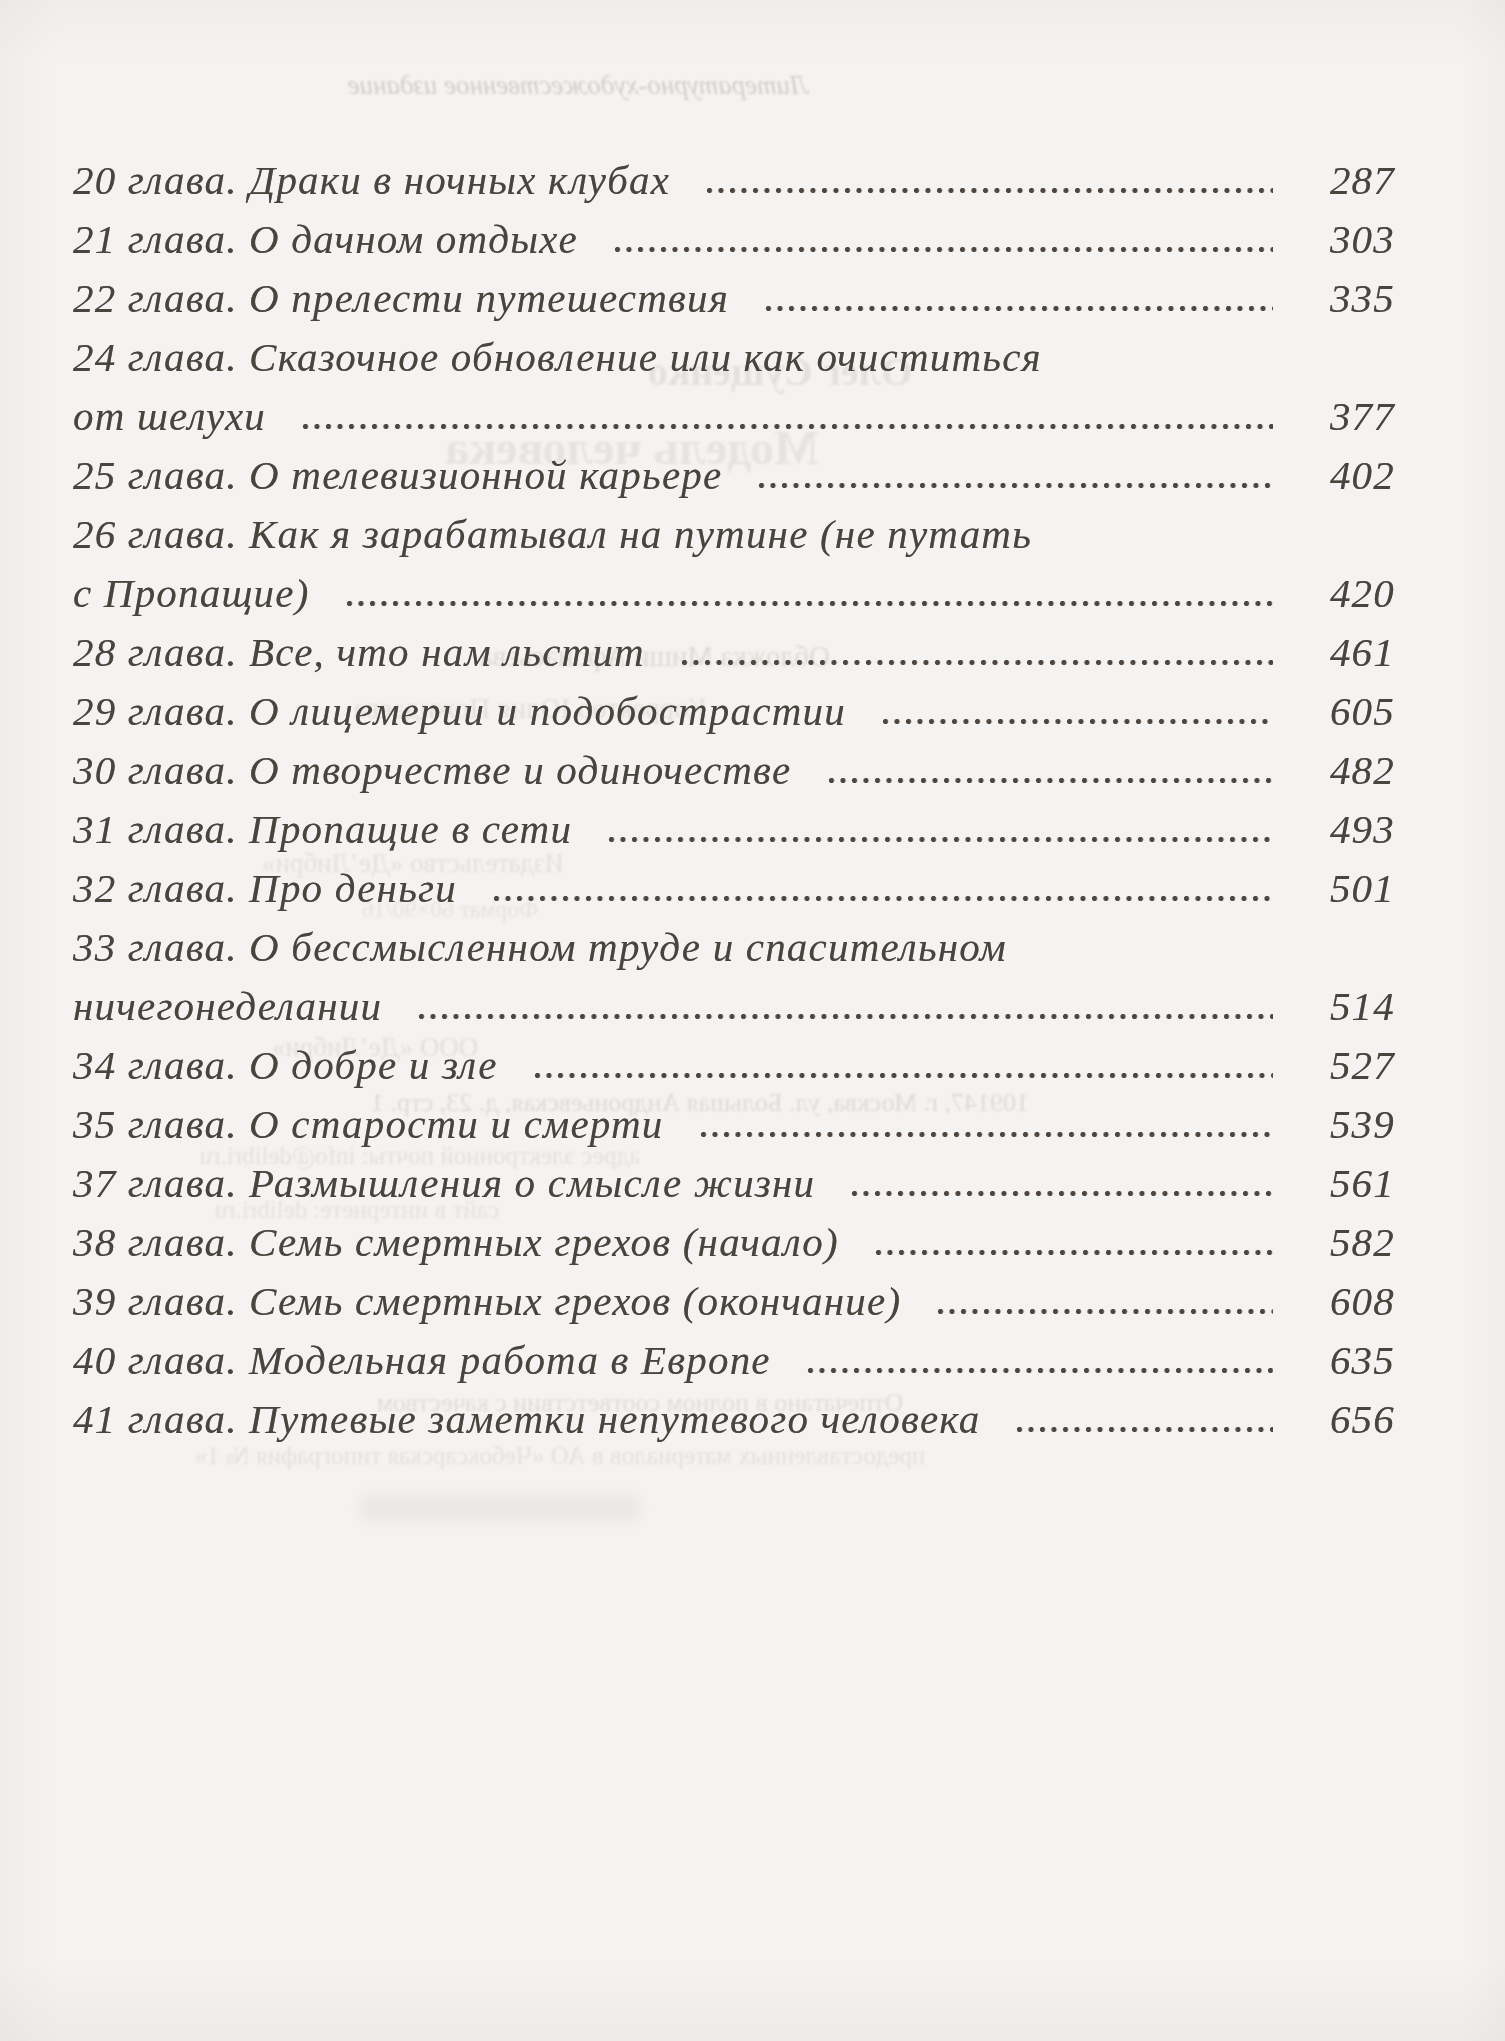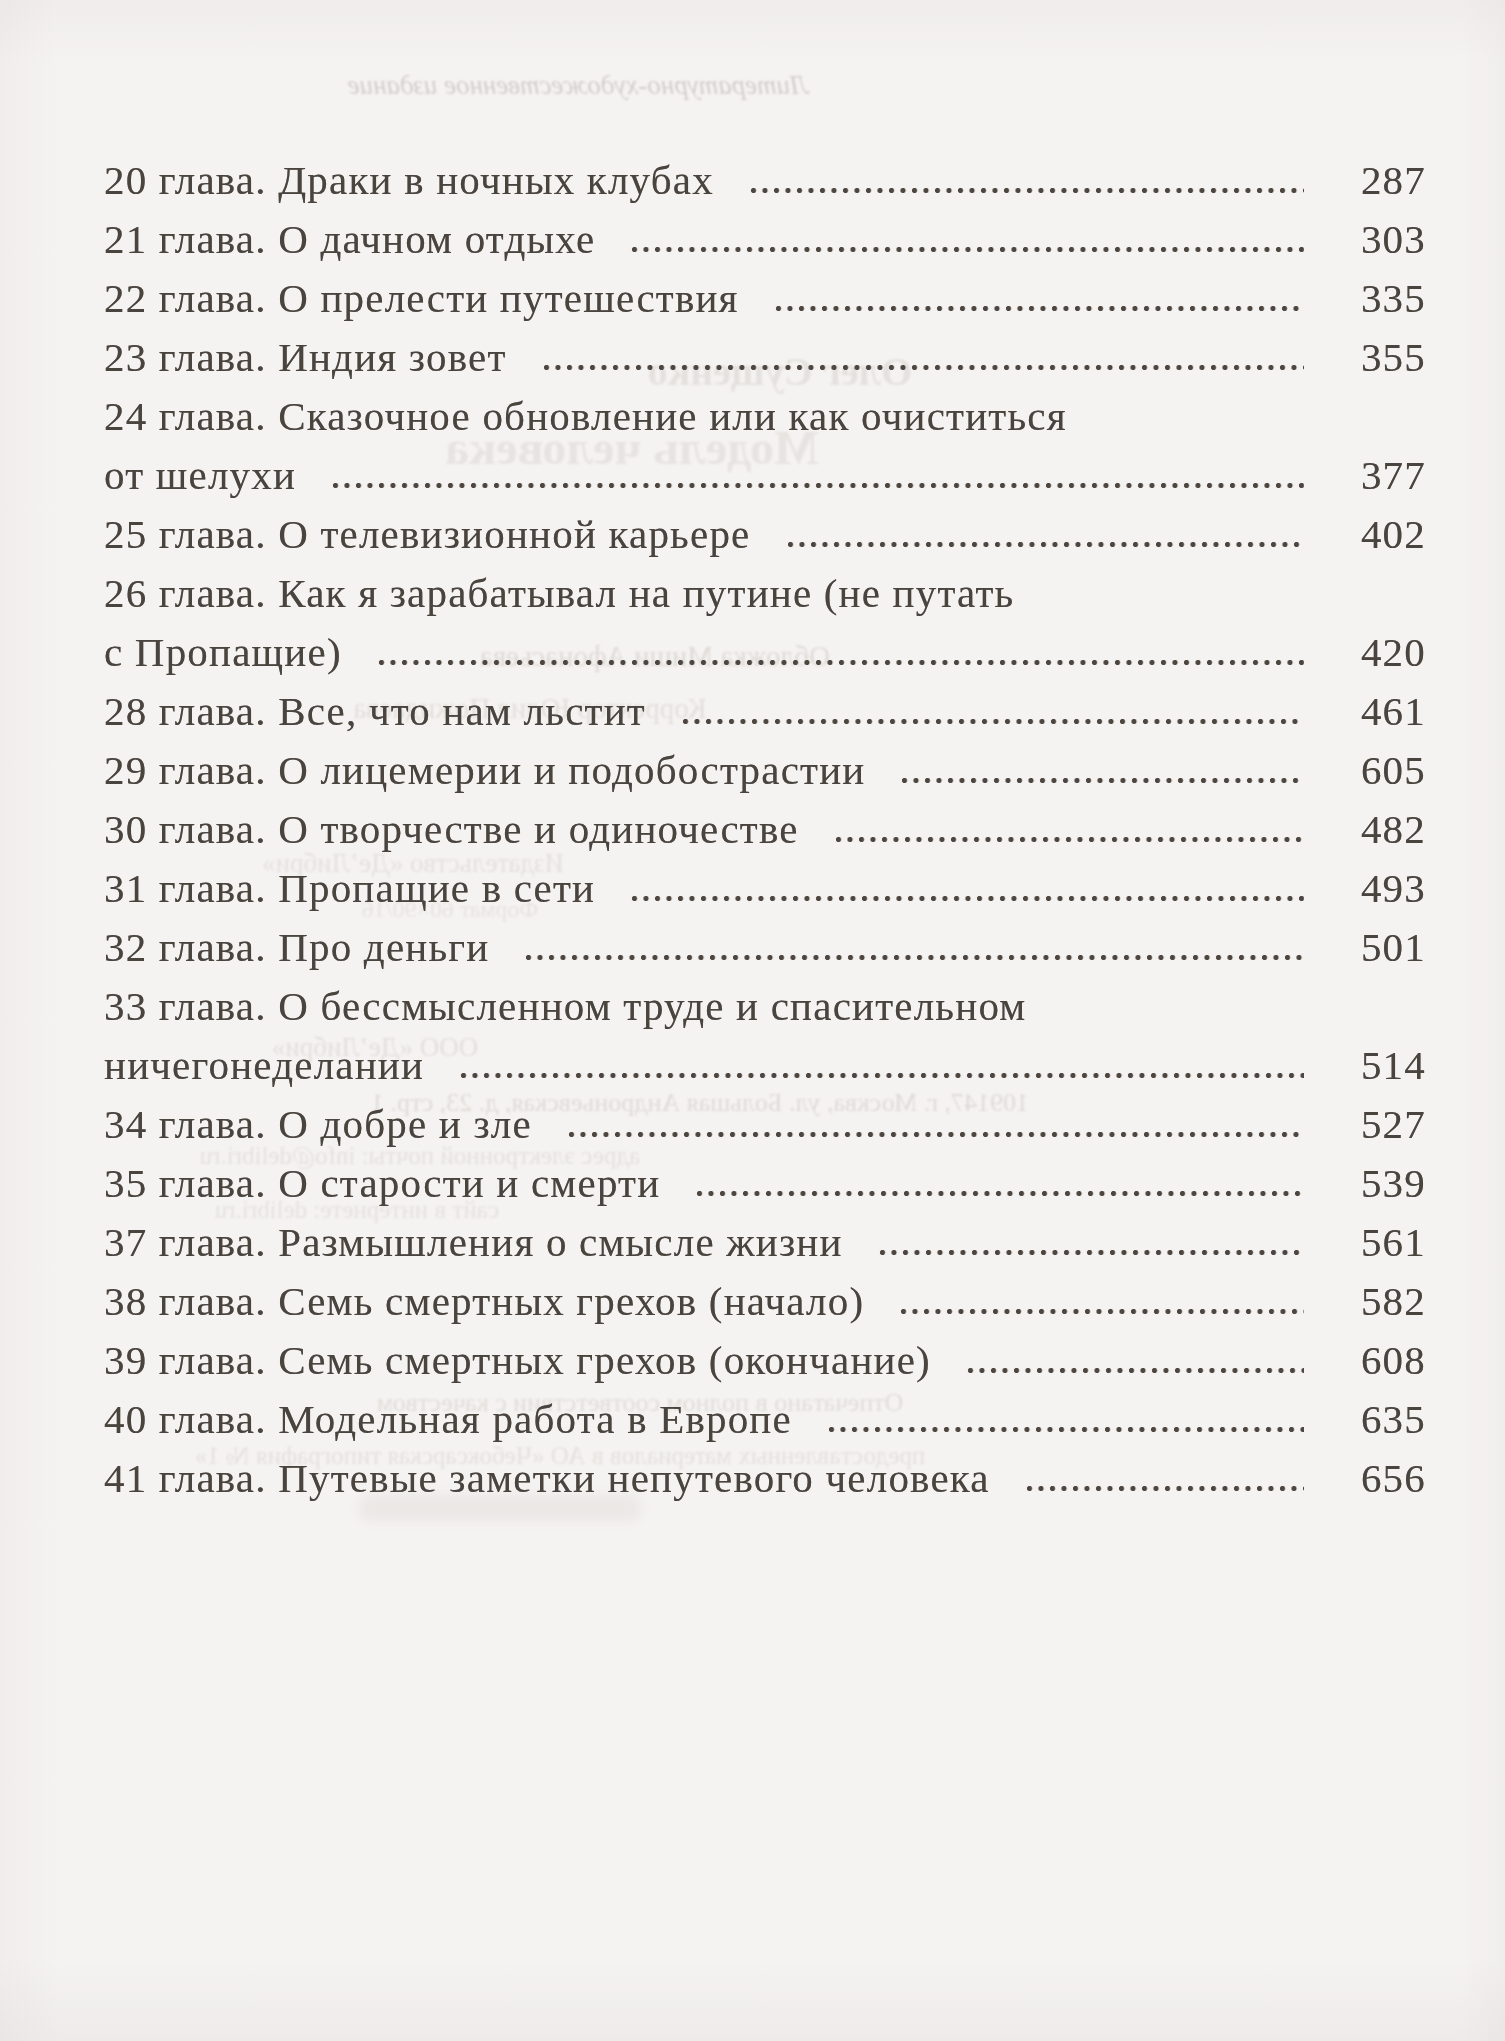--- a/index.html
+++ b/index.html
@@ -9,21 +9,21 @@
     background:
       linear-gradient(180deg, rgba(190,185,180,0.10) 0%, rgba(190,185,180,0) 3%, rgba(190,185,180,0) 96%, rgba(170,165,160,0.10) 100%),
       linear-gradient(90deg, rgba(180,175,170,0.08) 0%, rgba(180,175,170,0) 4%, rgba(180,175,170,0) 97%, rgba(180,175,170,0.08) 100%),
       #f5f3f1;
     overflow:hidden;
     font-family:"Liberation Serif","DejaVu Serif",serif;
     color:#4a443f;
   }
   
   .toc{
-    position:absolute;left:104px;top:156px;width:1322px;
+    position:absolute;left:73px;top:156px;width:1322px;font-style:italic;
   }
   .toc-row{
     display:flex;align-items:baseline;
     height:59px;
     font-size:41px;letter-spacing:1.2px;
     white-space:nowrap;
     text-shadow:0 0 0.6px rgba(74,68,63,0.55);
   }
   .toc-text{flex:0 0 auto;}
   .leader{
@@ -85,25 +85,20 @@
     </div>
       <div class="toc-row">
       <span class="toc-text">21 глава. О дачном отдыхе</span>
       <span class="leader"></span>
       <span class="pagenum">303</span>
     </div>
       <div class="toc-row">
       <span class="toc-text">22 глава. О прелести путешествия</span>
       <span class="leader"></span>
       <span class="pagenum">335</span>
-    </div>
-      <div class="toc-row">
-      <span class="toc-text">23 глава. Индия зовет</span>
-      <span class="leader"></span>
-      <span class="pagenum">355</span>
     </div>
       <div class="toc-row">
       <span class="toc-text">24 глава. Сказочное обновление или как очиститься</span>
 
     </div>
       <div class="toc-row">
       <span class="toc-text">от шелухи</span>
       <span class="leader"></span>
       <span class="pagenum">377</span>
     </div>

